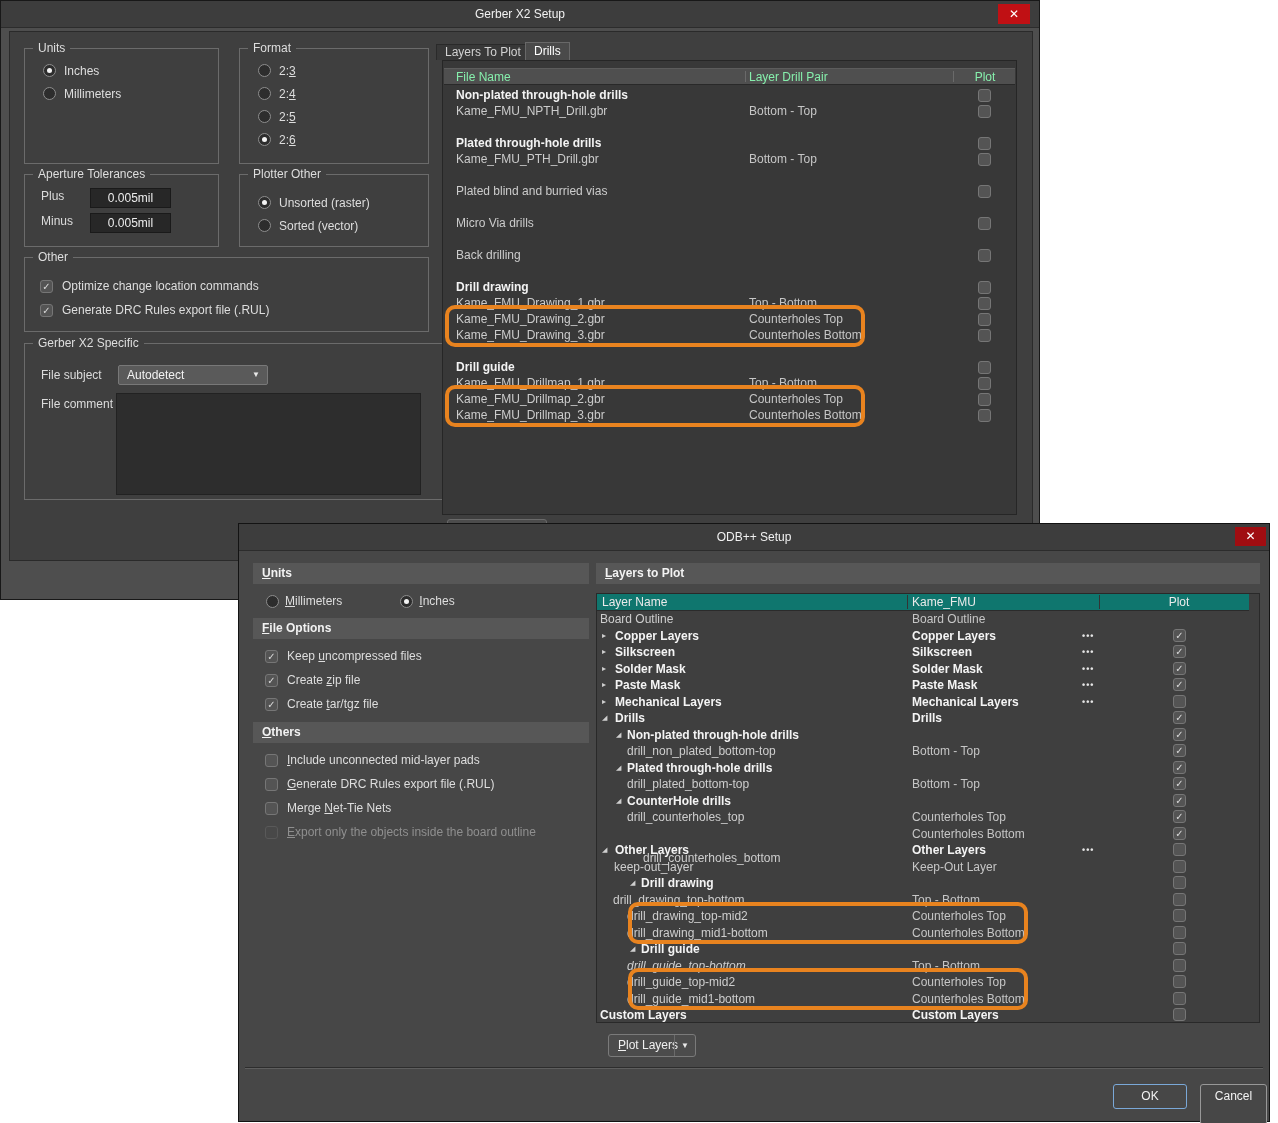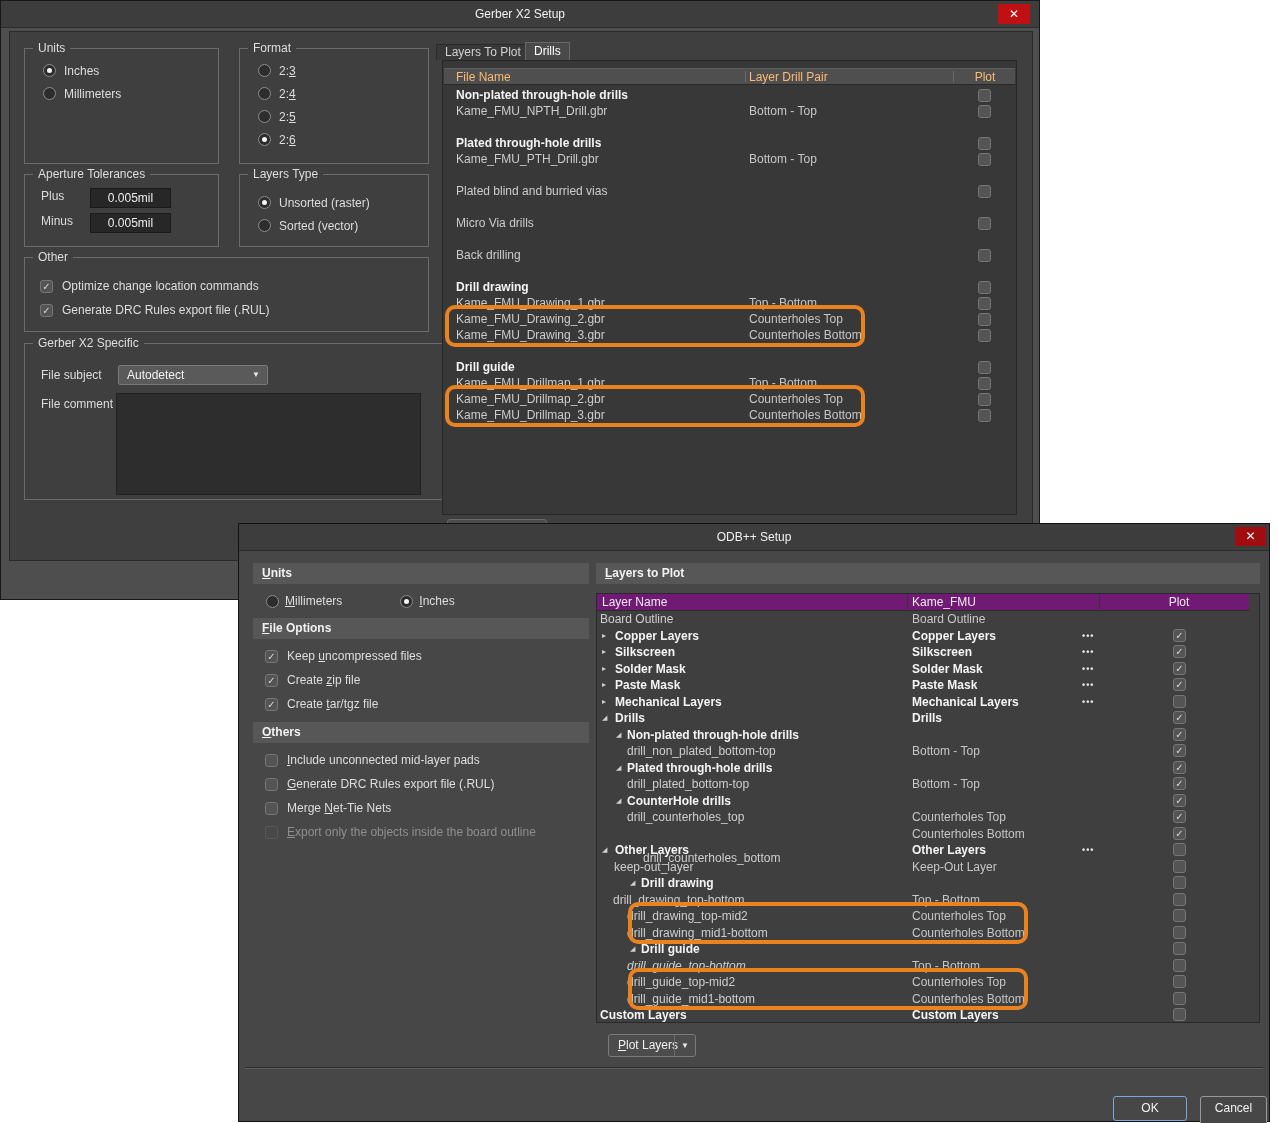--- a/index.html
+++ b/index.html
@@ -46,51 +46,51 @@
   .dd-text { position:absolute; left:8px; top:2px; color:#f2f2f2; }
   .dd-arrow { position:absolute; right:0; top:0; bottom:0; width:22px; text-align:center; font-size:8px; line-height:18px; color:#e8e8e8; }
   .tarea { position:absolute; background:#2d2d2d; border:1px solid #222222; }
 
   .tab { position:absolute; padding:0 8px; white-space:nowrap; }
   .tab.inactive { top:12px; height:16px; line-height:15px; background:#383838; border:1px solid #2a2a2a; border-bottom:none; color:#d2d2d2; }
   .tab.active { top:10px; height:18px; line-height:17px; background:#4a4a4a; border:1px solid #686868; border-bottom:none; color:#ffffff; }
 
   .gtable { position:absolute; left:432px; top:28px; width:575px; height:455px; background:#383838; border:1px solid #262626; }
   .gthead { position:absolute; left:1px; right:1px; top:7px; height:17px; background:#4f4f4f; border-top:1px solid #5c5c5c; border-bottom:1px solid #292929; }
-  .gthead span { position:absolute; line-height:16px; color:#fdba74; white-space:nowrap; }
+  .gthead span { position:absolute; line-height:16px; color:#86efac; white-space:nowrap; }
   .vsep-l { position:absolute; top:2px; bottom:2px; width:1px; background:#6a6a6a; }
   .vsep-d { position:absolute; top:1px; bottom:1px; width:1px; background:#343434; }
   #g-rows { position:absolute; left:1px; right:1px; top:26px; }
   .grow { position:relative; height:16px; line-height:16px; }
   .gname { position:absolute; left:12px; color:#cccccc; white-space:nowrap; }
   .gname.b { font-weight:bold; color:#f3f3f3; }
   .gpair { position:absolute; left:305px; color:#c6c6c6; white-space:nowrap; }
   .grow .cb, .orow .cb { position:absolute; top:2px; }
   .grow .cb { left:534px; }
 
   .otable { position:absolute; left:357px; top:69px; width:664px; height:430px; background:#3f3f3f; border:1px solid #292929; }
-  .othead { position:absolute; left:0; right:10px; top:0; height:17px; background:#701a75; border-bottom:1px solid #2b2b2b; }
+  .othead { position:absolute; left:0; right:10px; top:0; height:17px; background:#0f766e; border-bottom:1px solid #2b2b2b; }
   .othead span { position:absolute; line-height:16px; color:#eaeaea; white-space:nowrap; }
   #o-rows { position:absolute; left:0; right:0; top:17px; }
   .orow { position:relative; height:16.5px; line-height:16.5px; }
   .oname { position:absolute; color:#cecece; white-space:nowrap; }
   .oname.b { font-weight:bold; color:#f4f4f4; }
   .okame { position:absolute; left:315px; color:#c6c6c6; white-space:nowrap; }
   .okame.b { font-weight:bold; color:#f4f4f4; }
   .odots { position:absolute; left:485px; top:0; font-size:9px; font-weight:bold; letter-spacing:1px; color:#e6e6e6; }
   .orow .cb { left:576px; top:1px; }
   .tarrow { position:absolute; top:0; color:#cfcfcf; }
   .tarrow.closed { font-size:8px; } .tarrow.open { font-size:7px; }
 
   .bar { position:absolute; height:21px; background:#575757; line-height:21px; padding-left:9px; font-weight:bold; color:#f2f2f2; white-space:nowrap; }
 
   .hl { position:absolute; border:4px solid #e8831f; border-radius:10px; pointer-events:none; }
 
   .groove { position:absolute; height:2px; border-top:1px solid #2d2d2d; border-bottom:1px solid #5e5e5e; }
-  .btn { position:absolute; border-radius:3px; text-align:center; background:#474747; color:#f2f2f2; line-height:23px;margin-top:12px; }
+  .btn { position:absolute; border-radius:3px; text-align:center; background:#474747; color:#f2f2f2; line-height:23px; }
   .btn.ok { border:1px solid #7aa8d8; }
   .btn.cancel { border:1px solid #989898; }
   .splitbtn { position:absolute; background:#4c4c4c; border:1px solid #7a7a7a; border-radius:3px; }
   .sb-main { position:absolute; left:9px; top:3px; color:#f0f0f0; white-space:nowrap; }
   .sb-arrow { position:absolute; right:0; top:0; bottom:0; width:21px; border-left:1px solid #6a6a6a; text-align:center; font-size:8px; line-height:21px; color:#e8e8e8; }
   .sliver { position:absolute; left:437px; top:487px; width:100px; height:14px; background:#4c4c4c; border:1px solid #6a6a6a; border-radius:3px; }
 </style>
 </head>
 <body>
 
@@ -141,21 +141,21 @@
 
     <div class="group" style="left:14px;top:142px;width:195px;height:73px">
       <span class="legend">Aperture Tolerances</span>
       <span class="fldlab" style="left:16px;top:14px">Plus</span>
       <input class="tin" style="left: 65px; top: 13px; width: 81px; height: 20px;" value="0.005mil">
       <span class="fldlab" style="left:16px;top:39px">Minus</span>
       <input class="tin" style="left: 65px; top: 38px; width: 81px; height: 20px;" value="0.005mil">
     </div>
 
     <div class="group" style="left:229px;top:142px;width:190px;height:73px">
-      <span class="legend">Layers Type</span>
+      <span class="legend">Plotter Other</span>
       <div class="pl16">
           <div class="optrow">
             <span class="radio on"></span>
             <span class="optlab">Unsorted (raster)</span>
           </div>
           <div class="optrow">
             <span class="radio"></span>
             <span class="optlab">Sorted (vector)</span>
           </div>
         </div>

